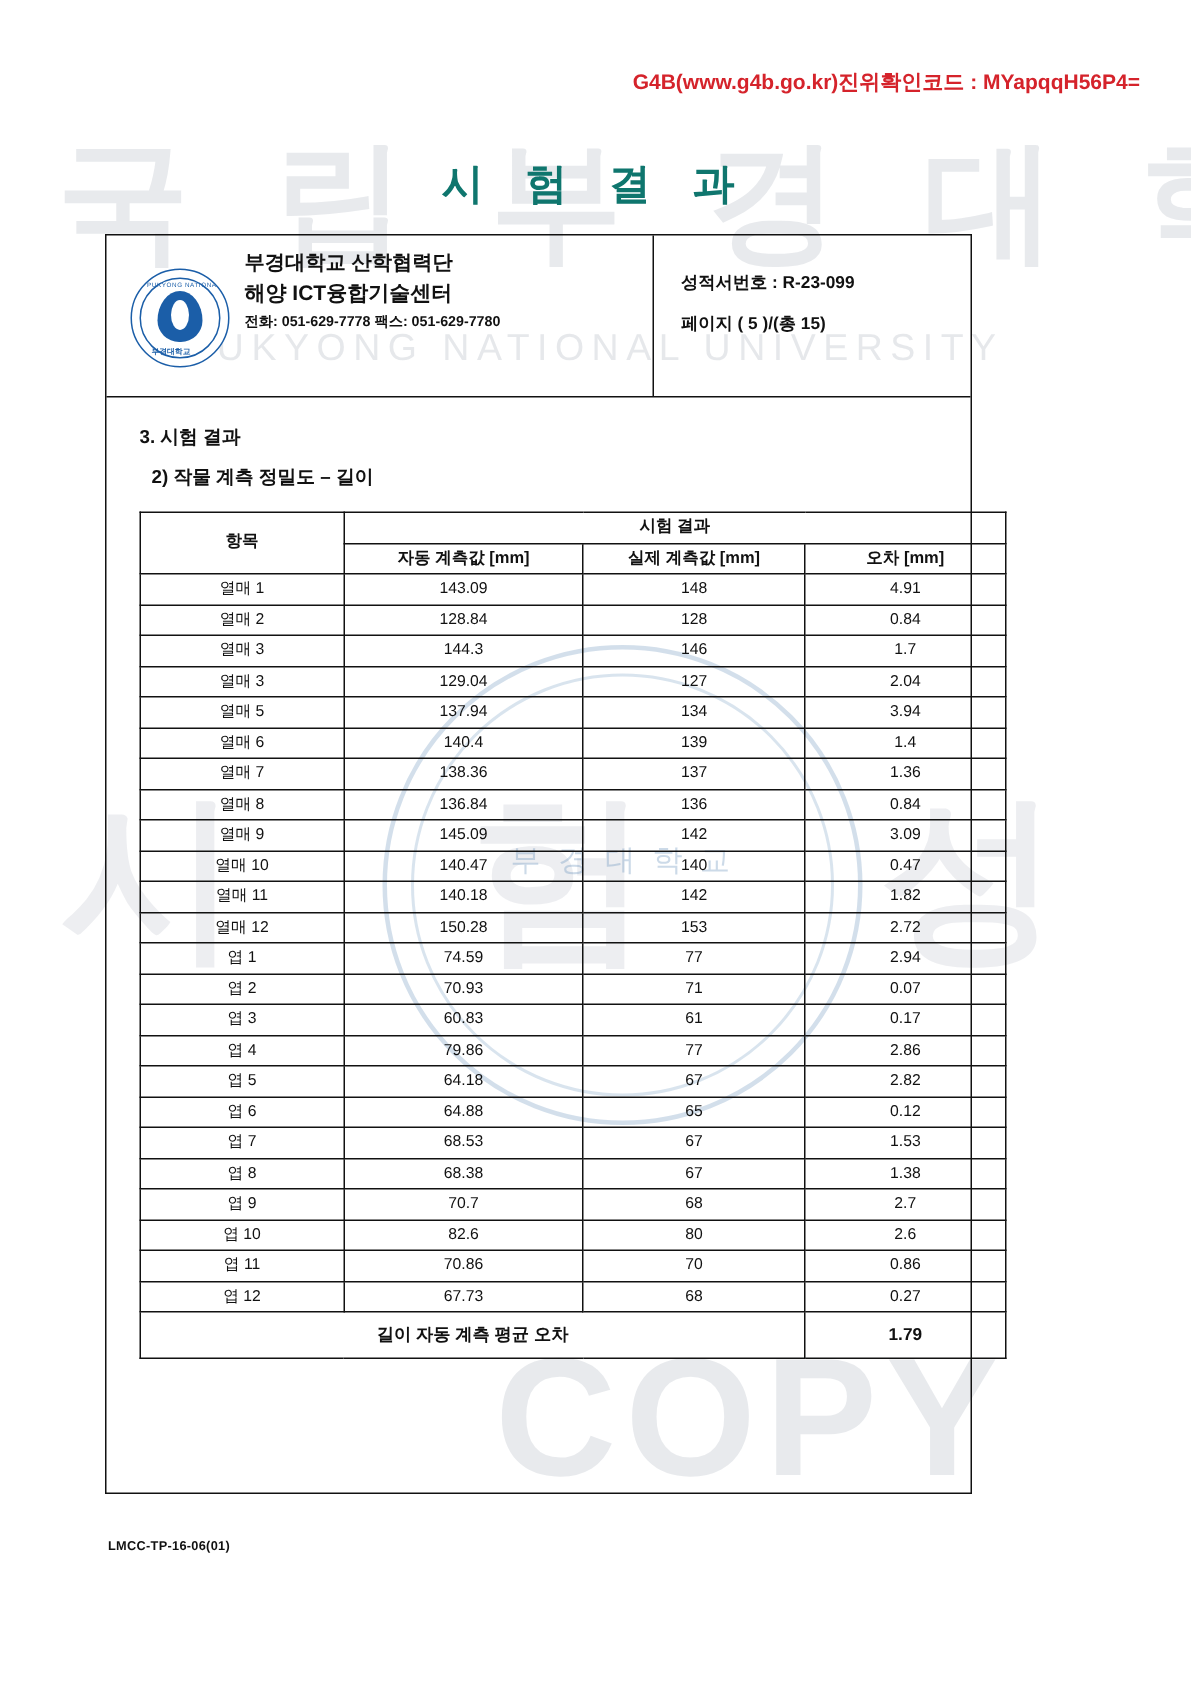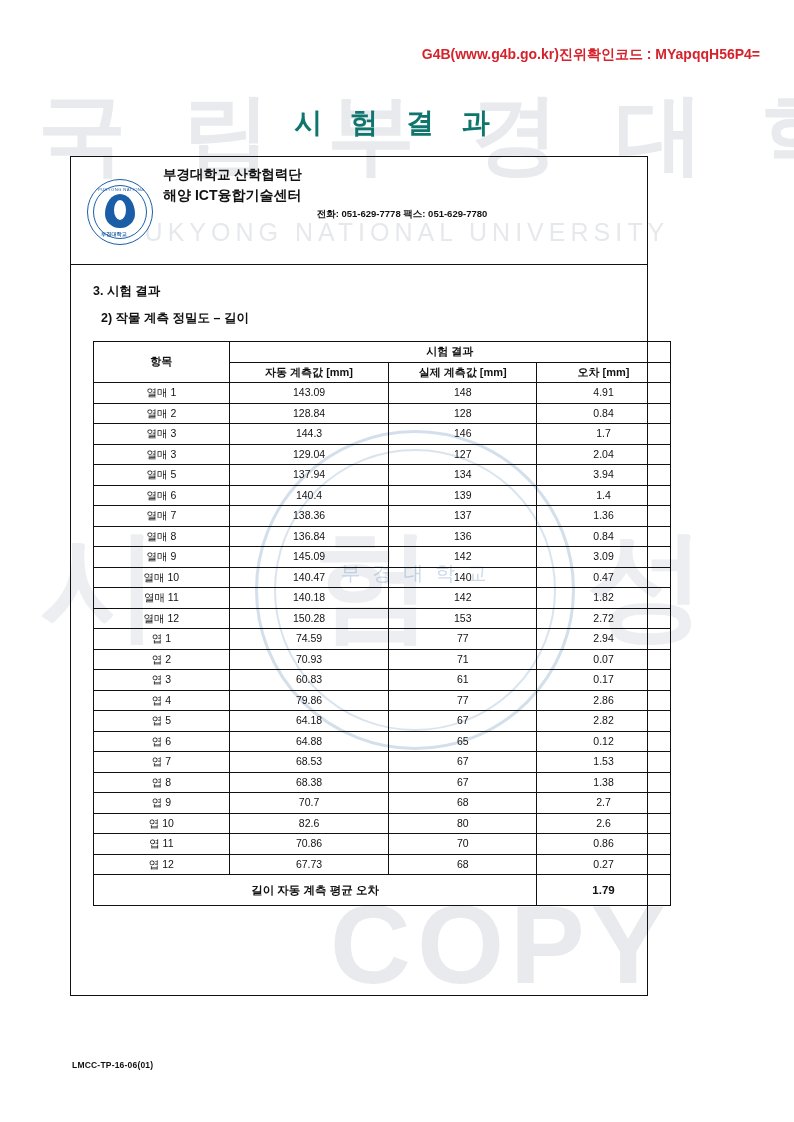--- a/index.html
+++ b/index.html
@@ -214,21 +214,20 @@
     margin-top: 1px;
   }
   .org-addr {
     font-size: 9.5px;
     margin-top: 4px;
   }
   .org-tel {
     font-size: 9.5px;
     font-weight: bold;
     margin-top: 3px;
-    text-align: center;
   }
   .hdr-right {
     width: 212px;
     border-left: 1.4px solid #111;
     box-sizing: border-box;
     padding: 24px 0 0 18px;
     font-size: 11.5px;
     font-weight: bold;
   }
   .hdr-right div { margin-bottom: 12px; }
@@ -290,21 +289,21 @@
   }
   td.avg-label {
     text-align: right;
     padding-right: 12px;
     border-left: 1px solid #111;
   }
   td.avg-val { font-weight: bold; }
 
   .form-code {
     position: absolute;
-    top: 1060px;
+    top: 1025px;
     left: 72px;
     font-size: 8.5px;
     font-weight: bold;
     letter-spacing: 0.2px;
   }
 </style>
 </head>
 <body>
 
 <div class="watermark-layer">
@@ -328,20 +327,24 @@
       <div class="hdr-left">
         <div class="logo">
           <div class="ring"></div>
           <div class="arc-top">PUKYONG NATIONAL UNIVERSITY</div>
           <div class="core"></div>
           <div class="arc-bottom">부경대학교</div>
         </div>
         <div class="org1">부경대학교 산학협력단</div>
         <div class="org2">해양 ICT융합기술센터</div>
         <div class="org-tel">전화: 051-629-7778        팩스:  051-629-7780</div>
+      </div>
+      <div class="hdr-right">
+        <div>성적서번호 : R-23-099</div>
+        <div>페이지   ( 5 )/(총  15)</div>
       </div>
     </div>
 
     <div class="body-area">
       <div class="sec-title">3. 시험 결과</div>
       <div class="sub-title">2) 작물 계측 정밀도 – 길이</div>
 
       <table class="result">
         <thead>
           <tr>

